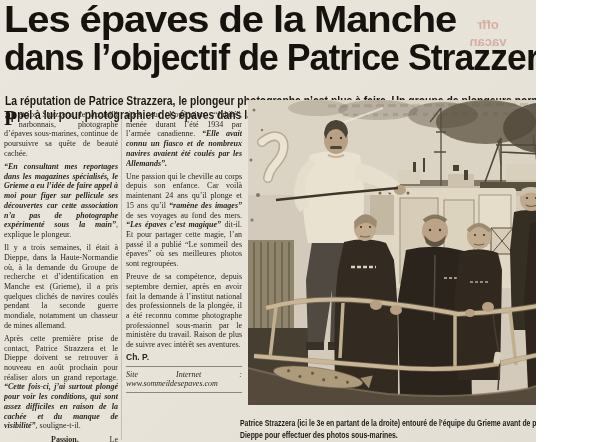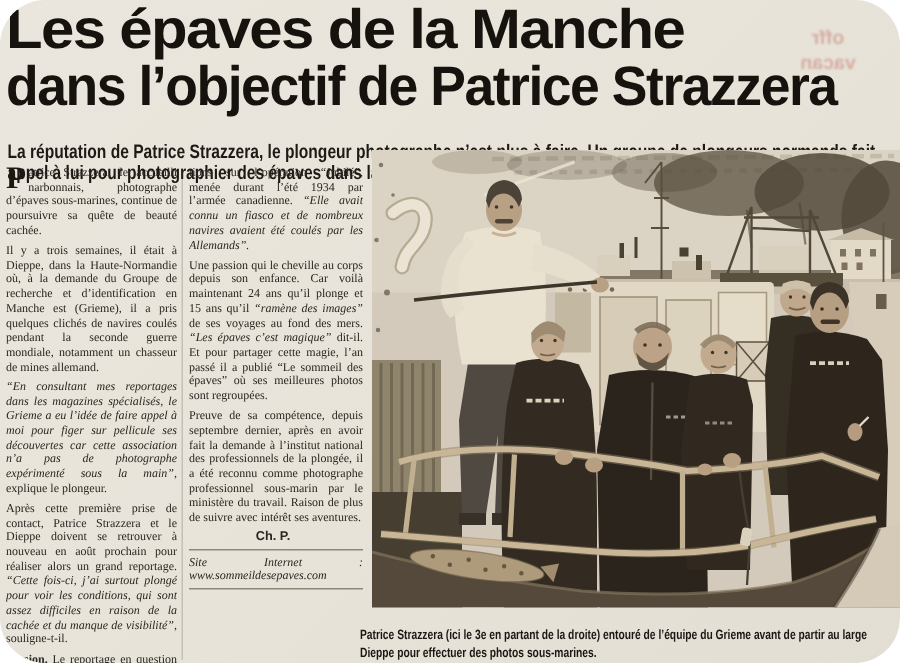--- a/index.html
+++ b/index.html
@@ -1,23 +1,22 @@
 <!DOCTYPE html>
 <html lang="fr"><head>
 <meta charset="utf-8">
 <style>
   html,body{margin:0;padding:0;}
   .page{
     position:relative;
-    width:600px;height:442px;
+    width:536px;height:442px;
     background:linear-gradient(135deg,#eae6dd 0%,#e7e3d9 55%,#e3ded3 100%);
     overflow:hidden;
     font-family:"Liberation Sans",sans-serif;
     color:#24201b;
-    border-radius:30px;
   }
   
   .headline{position:absolute;left:4px;top:1px;}
   .headline .hl{
     display:inline-block;white-space:nowrap;
     font-weight:700;font-size:37px;line-height:37px;
     letter-spacing:-1px;color:#16130f;
     transform-origin:left top;
   }
   .headline .hl2{display:block;margin-top:1px;}
@@ -44,23 +43,23 @@
   .col2{left:126px;width:116px;}
   .gutter-rule{
     position:absolute;left:121px;top:112px;width:1px;height:328px;
     background:rgba(70,62,50,0.22);
   }
   .col p{margin:0 0 3.5px 0;}
   .dropcap{
     float:left;font-weight:700;font-size:21px;line-height:17px;
     padding-right:2px;color:#1b1712;
   }
-  .it{font-style:italic;}
-  .lead{font-weight:700;}
-  .byline{text-align:center;font-weight:700;font-family:"Liberation Sans",sans-serif;
+  .it{font-style:italic;font-weight:bold;}
+  .lead{font-weight:700;margin-left:47px;}
+  .byline{text-align:left;font-weight:700;font-family:"Liberation Sans",sans-serif;
     font-size:8.5px;margin:1px 4px 3px 0;}
   .website{
     border-top:1px solid #8d867a;border-bottom:1px solid #8d867a;
     padding:2.5px 0 3px 0;font-style:italic;font-size:8px;line-height:9.5px;
   }
   
   .photo{position:absolute;left:248px;top:100px;width:352px;height:305px;}
   .photo svg{display:block;}
   
   .caption{
@@ -83,24 +82,24 @@
     <div>offr</div>
     <div>vacan</div>
   </div>
 
   <p class="standfirst">La réputation de Patrice Strazzera, le plongeur photographe n’est plus à faire. Un groupe de plongeurs normands fait appel à lui pour photographier des épaves dans la Manche.</p>
 
   <div class="col col1">
     <p>
       <span class="dropcap">P</span><span>atrice Strazzera, le accueilli narbonnais, photographe d’épaves sous-marines, continue de poursuivre sa quête de beauté cachée.</span>
     </p>
+    <p>
+      <span class="it">“En consultant mes reportages dans les magazines spécialisés, le Grieme a eu l’idée de faire appel à moi pour figer sur pellicule ses découvertes car cette association n’a pas de photographe expérimenté sous la main”</span><span>, explique le plongeur.</span>
+    </p>
     <p>Il y a trois semaines, il était à Dieppe, dans la Haute-Normandie où, à la demande du Groupe de recherche et d’identification en Manche est (Grieme), il a pris quelques clichés de navires coulés pendant la seconde guerre mondiale, notamment un chasseur de mines allemand.</p>
-    <p>
-      <span class="it">“En consultant mes reportages dans les magazines spécialisés, le Grieme a eu l’idée de faire appel à moi pour figer sur pellicule ses découvertes car cette association n’a pas de photographe expérimenté sous la main”</span><span>, explique le plongeur.</span>
-    </p>
     <p>
       <span>Après cette première prise de contact, Patrice Strazzera et le Dieppe doivent se retrouver à nouveau en août prochain pour réaliser alors un grand reportage. </span><span class="it">“Cette fois-ci, j’ai surtout plongé pour voir les conditions, qui sont assez difficiles en raison de la cachée et du manque de visibilité”</span><span>, souligne-t-il.</span>
     </p>
     <p>
       <span class="lead">Passion.</span><span> Le reportage en question visera à ramener des informa-</span>
     </p>
   </div>
 
   <div class="gutter-rule"></div>
 

